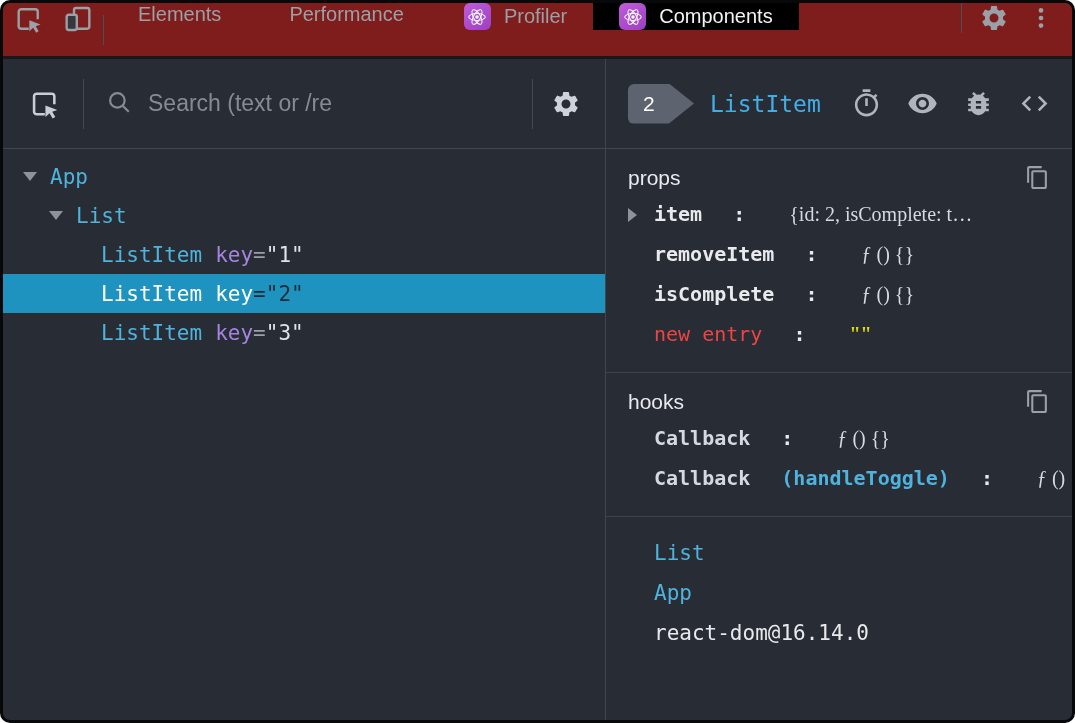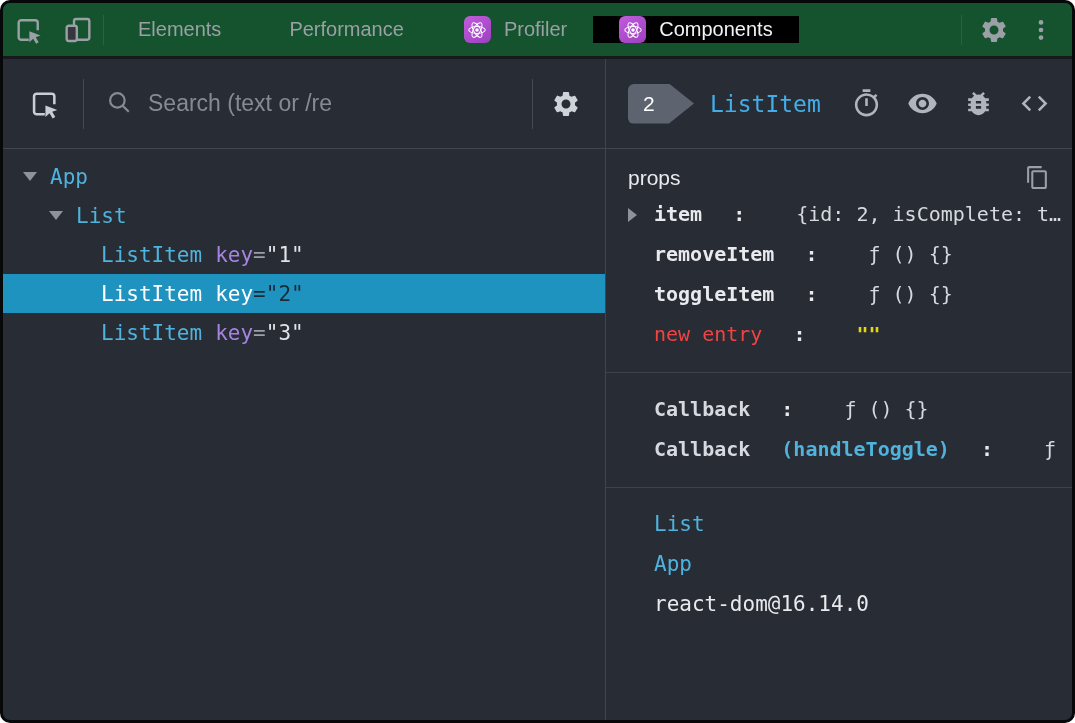--- a/index.html
+++ b/index.html
@@ -7,22 +7,22 @@
   .win{
     width:1075px;height:723px;
     border:3px solid #07080a;border-radius:10px;
     overflow:hidden;background:#282c34;
     font-family:"Liberation Sans",sans-serif;
     display:flex;flex-direction:column;
     position:relative;
   }
   
   .topbar{
-    height:56px;flex:0 0 56px;background:#14532d;
-    display:flex;align-items:center;
+    height:56px;flex:0 0 56px;background:#7f1d1d;
+    display:flex;align-items:flex-start;
     border-bottom:3px solid #17191d;color:#9aa0a6;
   }
   .tb-btn{display:flex;align-items:center;padding:0 9px;cursor:pointer;}
   .tb-btn svg{width:32px;height:32px;}
   .vsep{width:1px;background:#4b4e54;align-self:center;height:30px;}
   .tab{display:flex;align-items:center;padding:0 34px;font-size:20px;color:#9aa0a6;cursor:pointer;white-space:nowrap;}
   .tab.icon-tab{padding:0 26px;gap:13px;}
   .tab.active{background:#000000;color:#f1f3f4;}
   .react-badge{
     width:27px;height:27px;border-radius:6px;
@@ -87,21 +87,21 @@
   .section.last{border-bottom:none;}
   .sec-head{display:flex;align-items:center;margin-bottom:4px;gap:43px;}
   .sec-title{color:#e8eaed;font-size:21px;}
   .copy{margin-left:auto;color:#9aa0a6;}
   .copy svg{width:25px;height:25px;}
   .prow{position:relative;display:flex;align-items:center;height:40px;padding-left:26px;
         font-family:"DejaVu Sans Mono",monospace;font-size:20px;white-space:pre;gap:31px;}
   .tri-right{position:absolute;left:0;top:14px;width:0;height:0;border-top:7px solid transparent;border-bottom:7px solid transparent;border-left:9px solid #8d939b;cursor:pointer;}
   .pname{color:#e8eaed;font-weight:bold;}
   .pcolon{color:#e8eaed;font-weight:bold;}
-  .pval{color:#d6dae0;margin-left:20px;}
+  .pval{color:#d6dae0;margin-left:13px;font-family:Liberation Serif, serif;}
   .pname.muted{color:#ef4444;font-weight:normal;}
   .pval.yellow{color:#e3d713;font-weight:bold;}
   .hprefix{color:#d6dae0;font-weight:bold;}
   .hfn{color:#4fb3dd;font-weight:bold;}
   .rrow{height:40px;display:flex;align-items:center;padding-left:26px;
         font-family:"DejaVu Sans Mono",monospace;font-size:21px;}
   .rlink{color:#4fb3dd;cursor:pointer;}
   .rplain{color:#e8eaed;}
 </style>
 </head>
@@ -272,30 +272,38 @@
         <div class="prow">
           <span class="tri-right"></span>
           <span class="pname">item</span><span class="pcolon">:</span>
           <span class="pval">{id: 2, isComplete: t…</span>
         </div>
         <div class="prow">
           <span class="pname">removeItem</span><span class="pcolon">:</span>
           <span class="pval">ƒ () {}</span>
         </div>
         <div class="prow">
-          <span class="pname">toggleItem</span><span class="pcolon">:</span>
+          <span class="pname">isComplete</span><span class="pcolon">:</span>
           <span class="pval">ƒ () {}</span>
         </div>
         <div class="prow">
           <span class="pname muted">new entry</span><span class="pcolon">:</span>
           <span class="pval yellow">""</span>
         </div>
       </div>
 
       <div class="section">
+        <div class="sec-head">
+          <span class="sec-title">hooks</span>
+          <span class="icon-btn copy">
+            <svg viewBox="0 0 24 24">
+                <path fill="currentColor" d="M16 1H4c-1.1 0-2 .9-2 2v14h2V3h12V1zm3 4H8c-1.1 0-2 .9-2 2v14c0 1.1.9 2 2 2h11c1.1 0 2-.9 2-2V7c0-1.1-.9-2-2-2zm0 16H8V7h11v14z"></path>
+              </svg>
+          </span>
+        </div>
         <div class="prow">
           <span class="hprefix">Callback</span><span class="pcolon">:</span>
           <span class="pval">ƒ () {}</span>
         </div>
         <div class="prow">
           <span class="hprefix">Callback</span><span class="hfn">(handleToggle)</span><span class="pcolon">:</span>
           <span class="pval">ƒ () {}</span>
         </div>
       </div>
 

